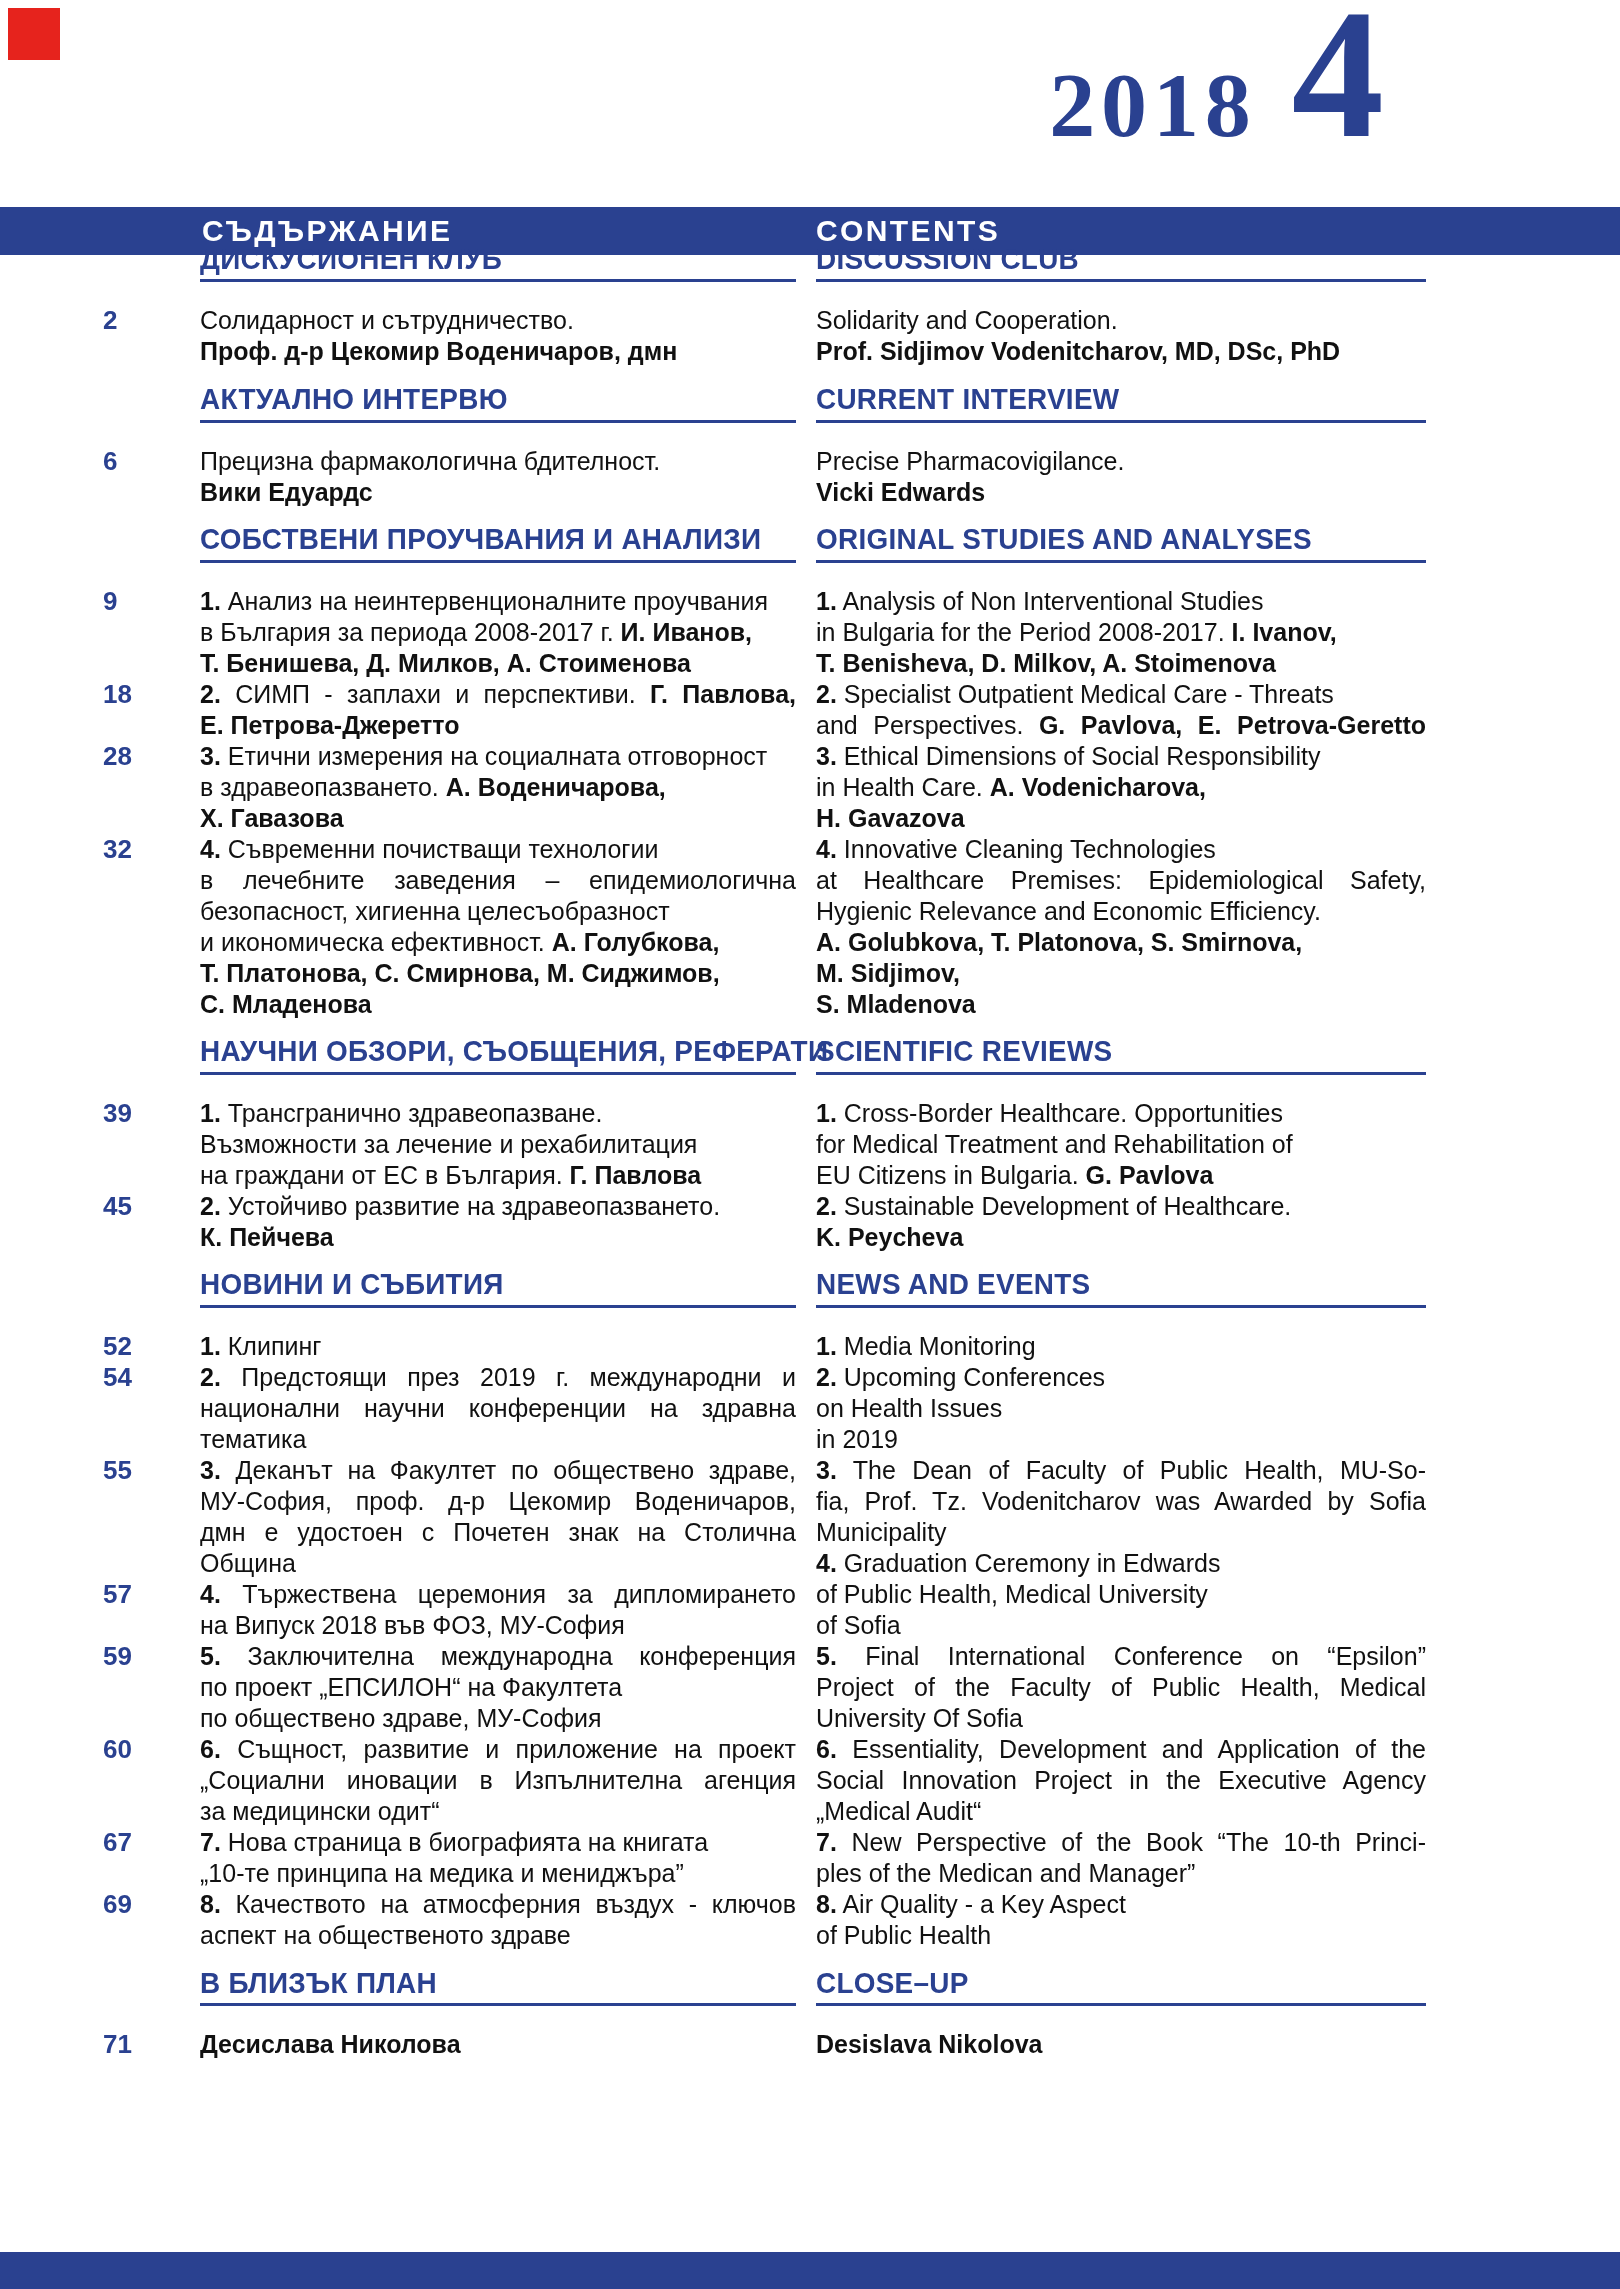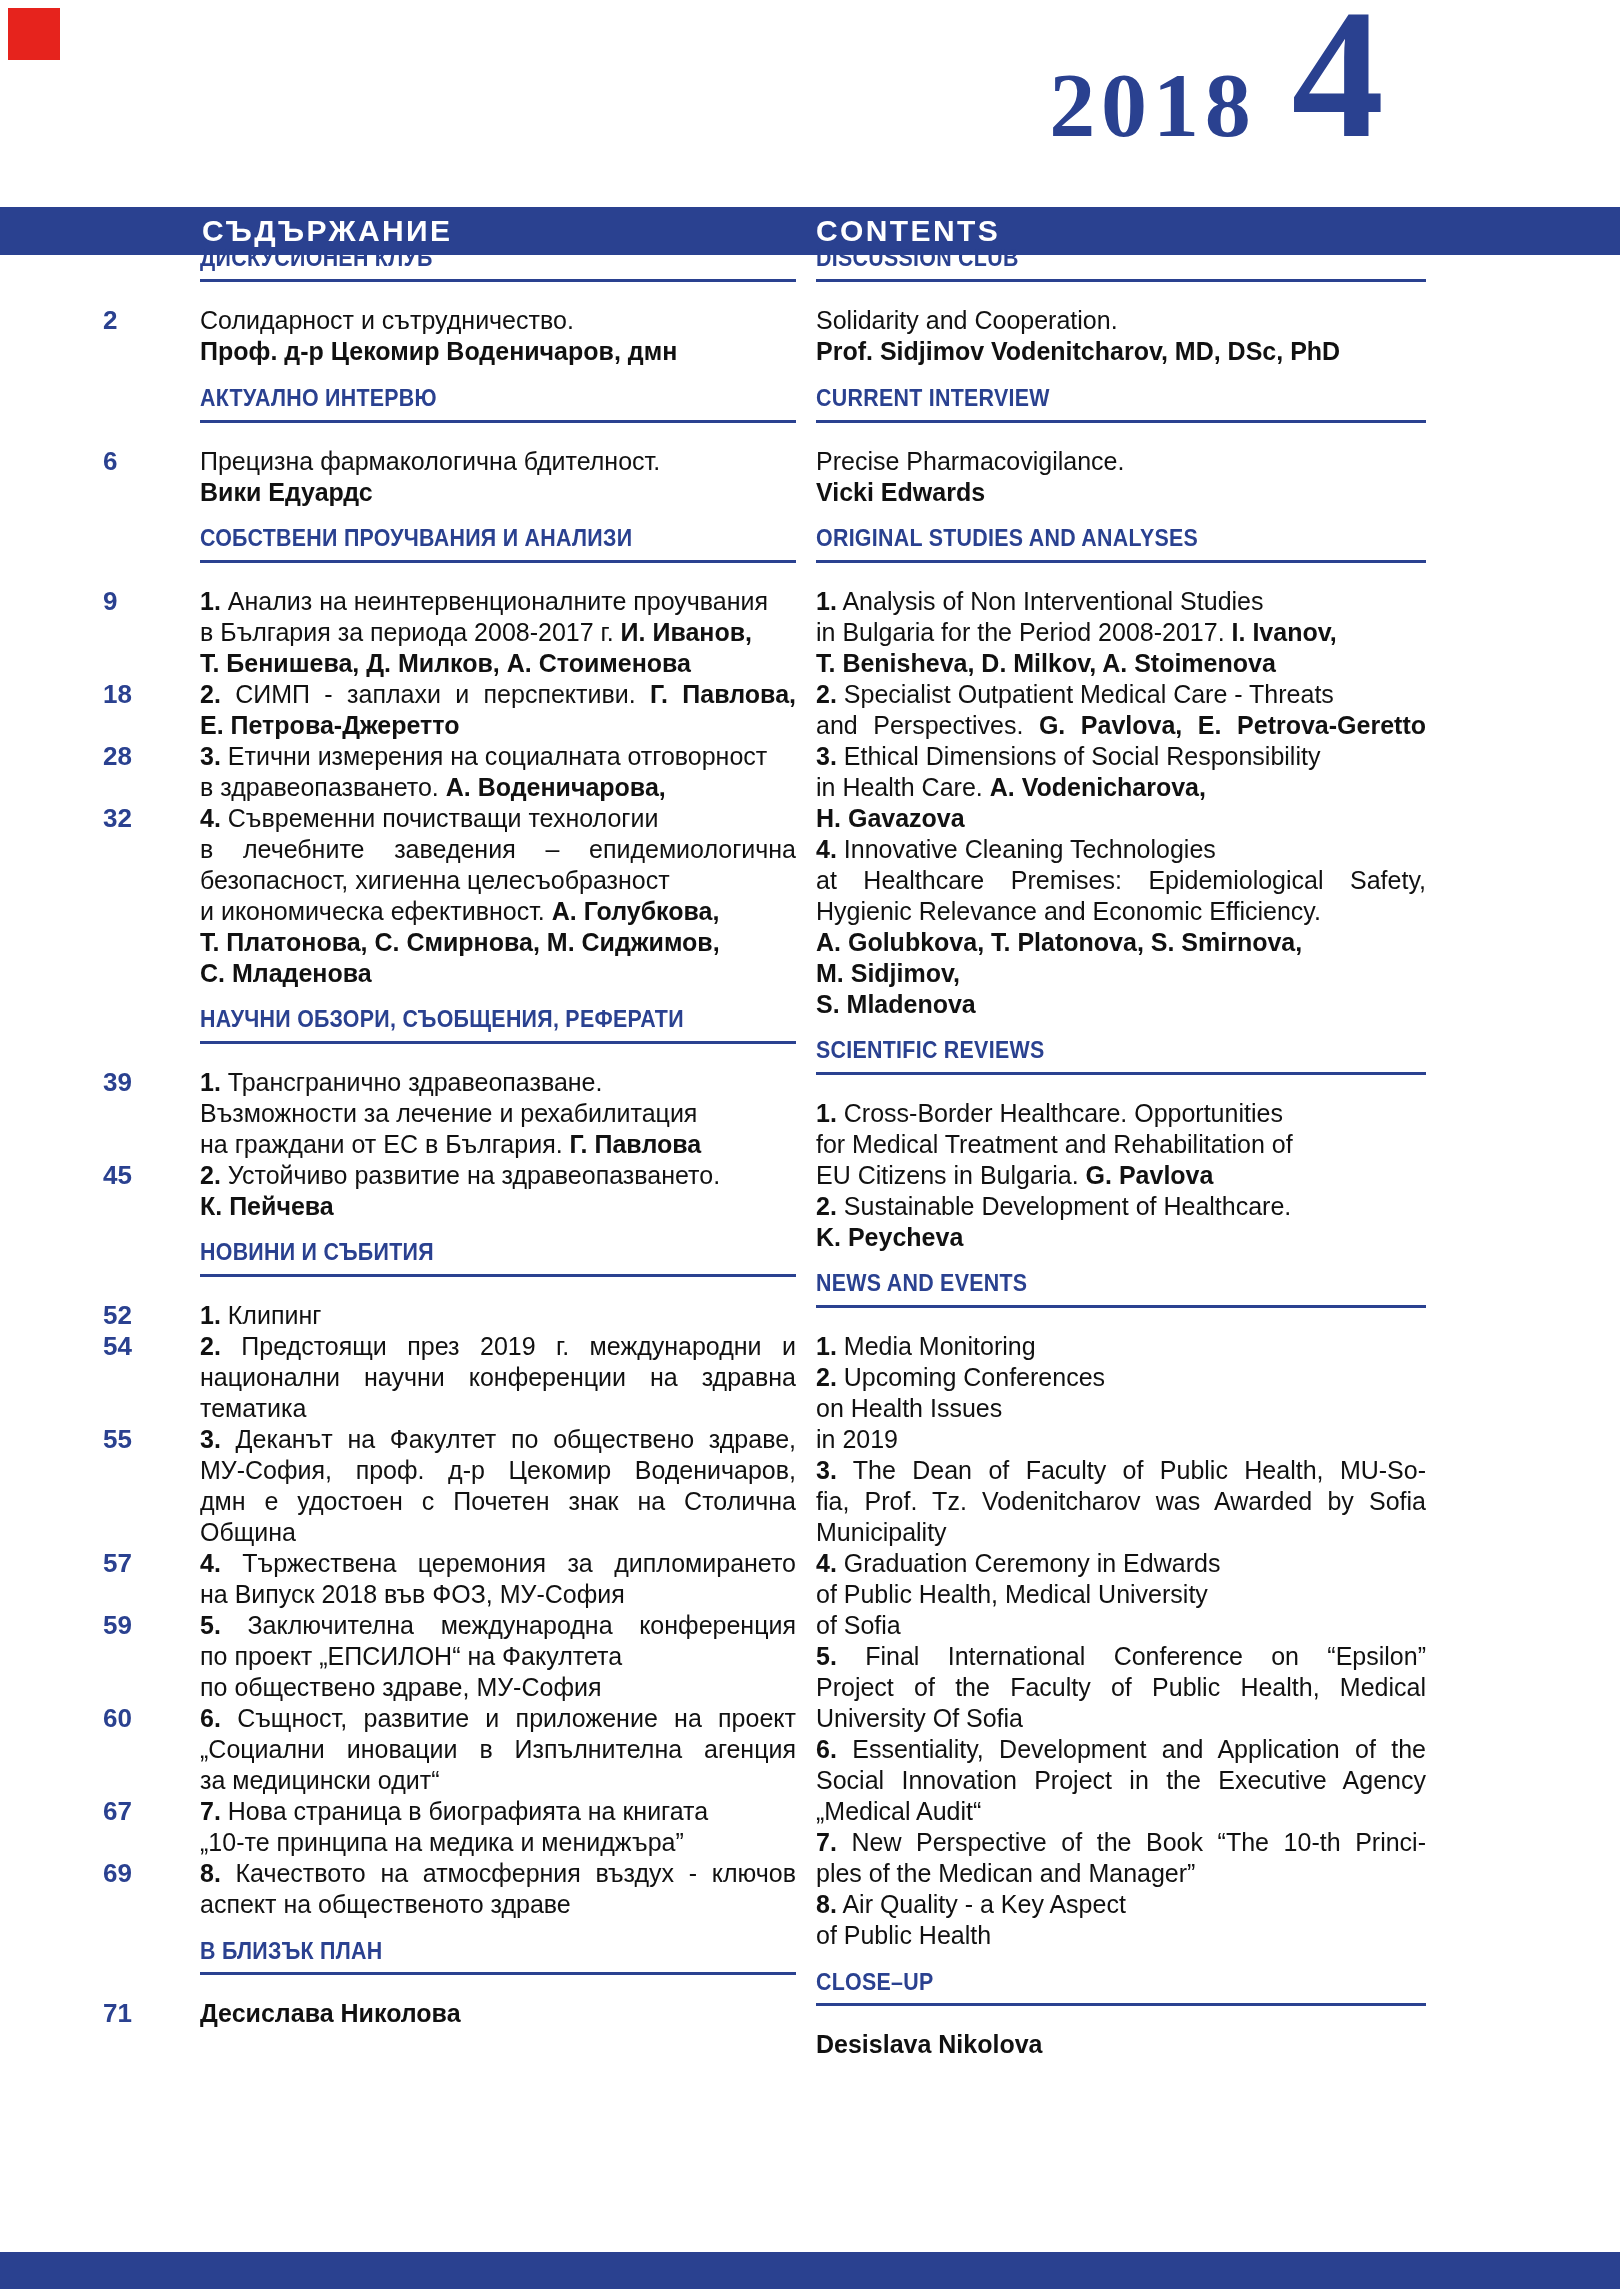--- a/index.html
+++ b/index.html
@@ -27,21 +27,21 @@
   }
   .bar-label.bg { left:202px; }
   .bar-label.en { left:816px; }
   .content { position:absolute; left:0; top:208px; width:100%; padding-top:19.3px; }
   .col { position:absolute; top:19.3px; }
   .col-left  { left:200px; width:596px; }
   .col-right { left:816px; width:610px; }
   .sec-hdr {
     margin-top:15.4px; margin-bottom:23px; padding-bottom:5.8px;
     border-bottom:3.9px solid var(--navy);
-    color:var(--navy); font-weight:bold; font-size:23px; line-height:31px;
+    color:var(--navy); font-weight:bold; font-size:30px; line-height:31px;
     white-space:nowrap; overflow:visible;
   }
   .hdr-inner { display:inline-block; transform:scaleX(0.93); transform-origin:0 50%; letter-spacing:0.3px; }
   .item { position:relative; }
   .pagenum {
     position:absolute; left:-97px; top:0; width:68px;
     color:var(--navy); font-weight:bold; font-size:26px; line-height:31px;
   }
   .ln { font-size:25px; line-height:31px; height:31px; overflow:hidden; white-space:nowrap; }
   .ln.j { white-space:normal; text-align:justify; text-align-last:justify; }
@@ -87,20 +87,21 @@
         </div>
         <div class="item">
           <span class="pagenum">18</span>
           <div class="ln j"><span class="b">2.</span><span> СИМП - заплахи и перспективи. </span><span class="b">Г. Павлова,</span></div>
           <div class="ln"><span class="b">Е. Петрова-Джеретто</span></div>
         </div>
         <div class="item">
           <span class="pagenum">28</span>
           <div class="ln"><span class="b">3.</span><span> Етични измерения на социалната отговорност</span></div>
           <div class="ln"><span>в здравеопазването. </span><span class="b">А. Воденичарова,</span></div>
+          <div class="ln"><span class="b">Х. Гавазова</span></div>
         </div>
         <div class="item">
           <span class="pagenum">32</span>
           <div class="ln"><span class="b">4.</span><span> Съвременни почистващи технологии</span></div>
           <div class="ln j"><span>в лечебните заведения – епидемиологична</span></div>
           <div class="ln"><span>безопасност, хигиенна целесъобразност</span></div>
           <div class="ln"><span>и икономическа ефективност. </span><span class="b">А. Голубкова,</span></div>
           <div class="ln"><span class="b">Т. Платонова, С. Смирнова, М. Сиджимов,</span></div>
           <div class="ln"><span class="b">С. Младенова</span></div>
         </div>

